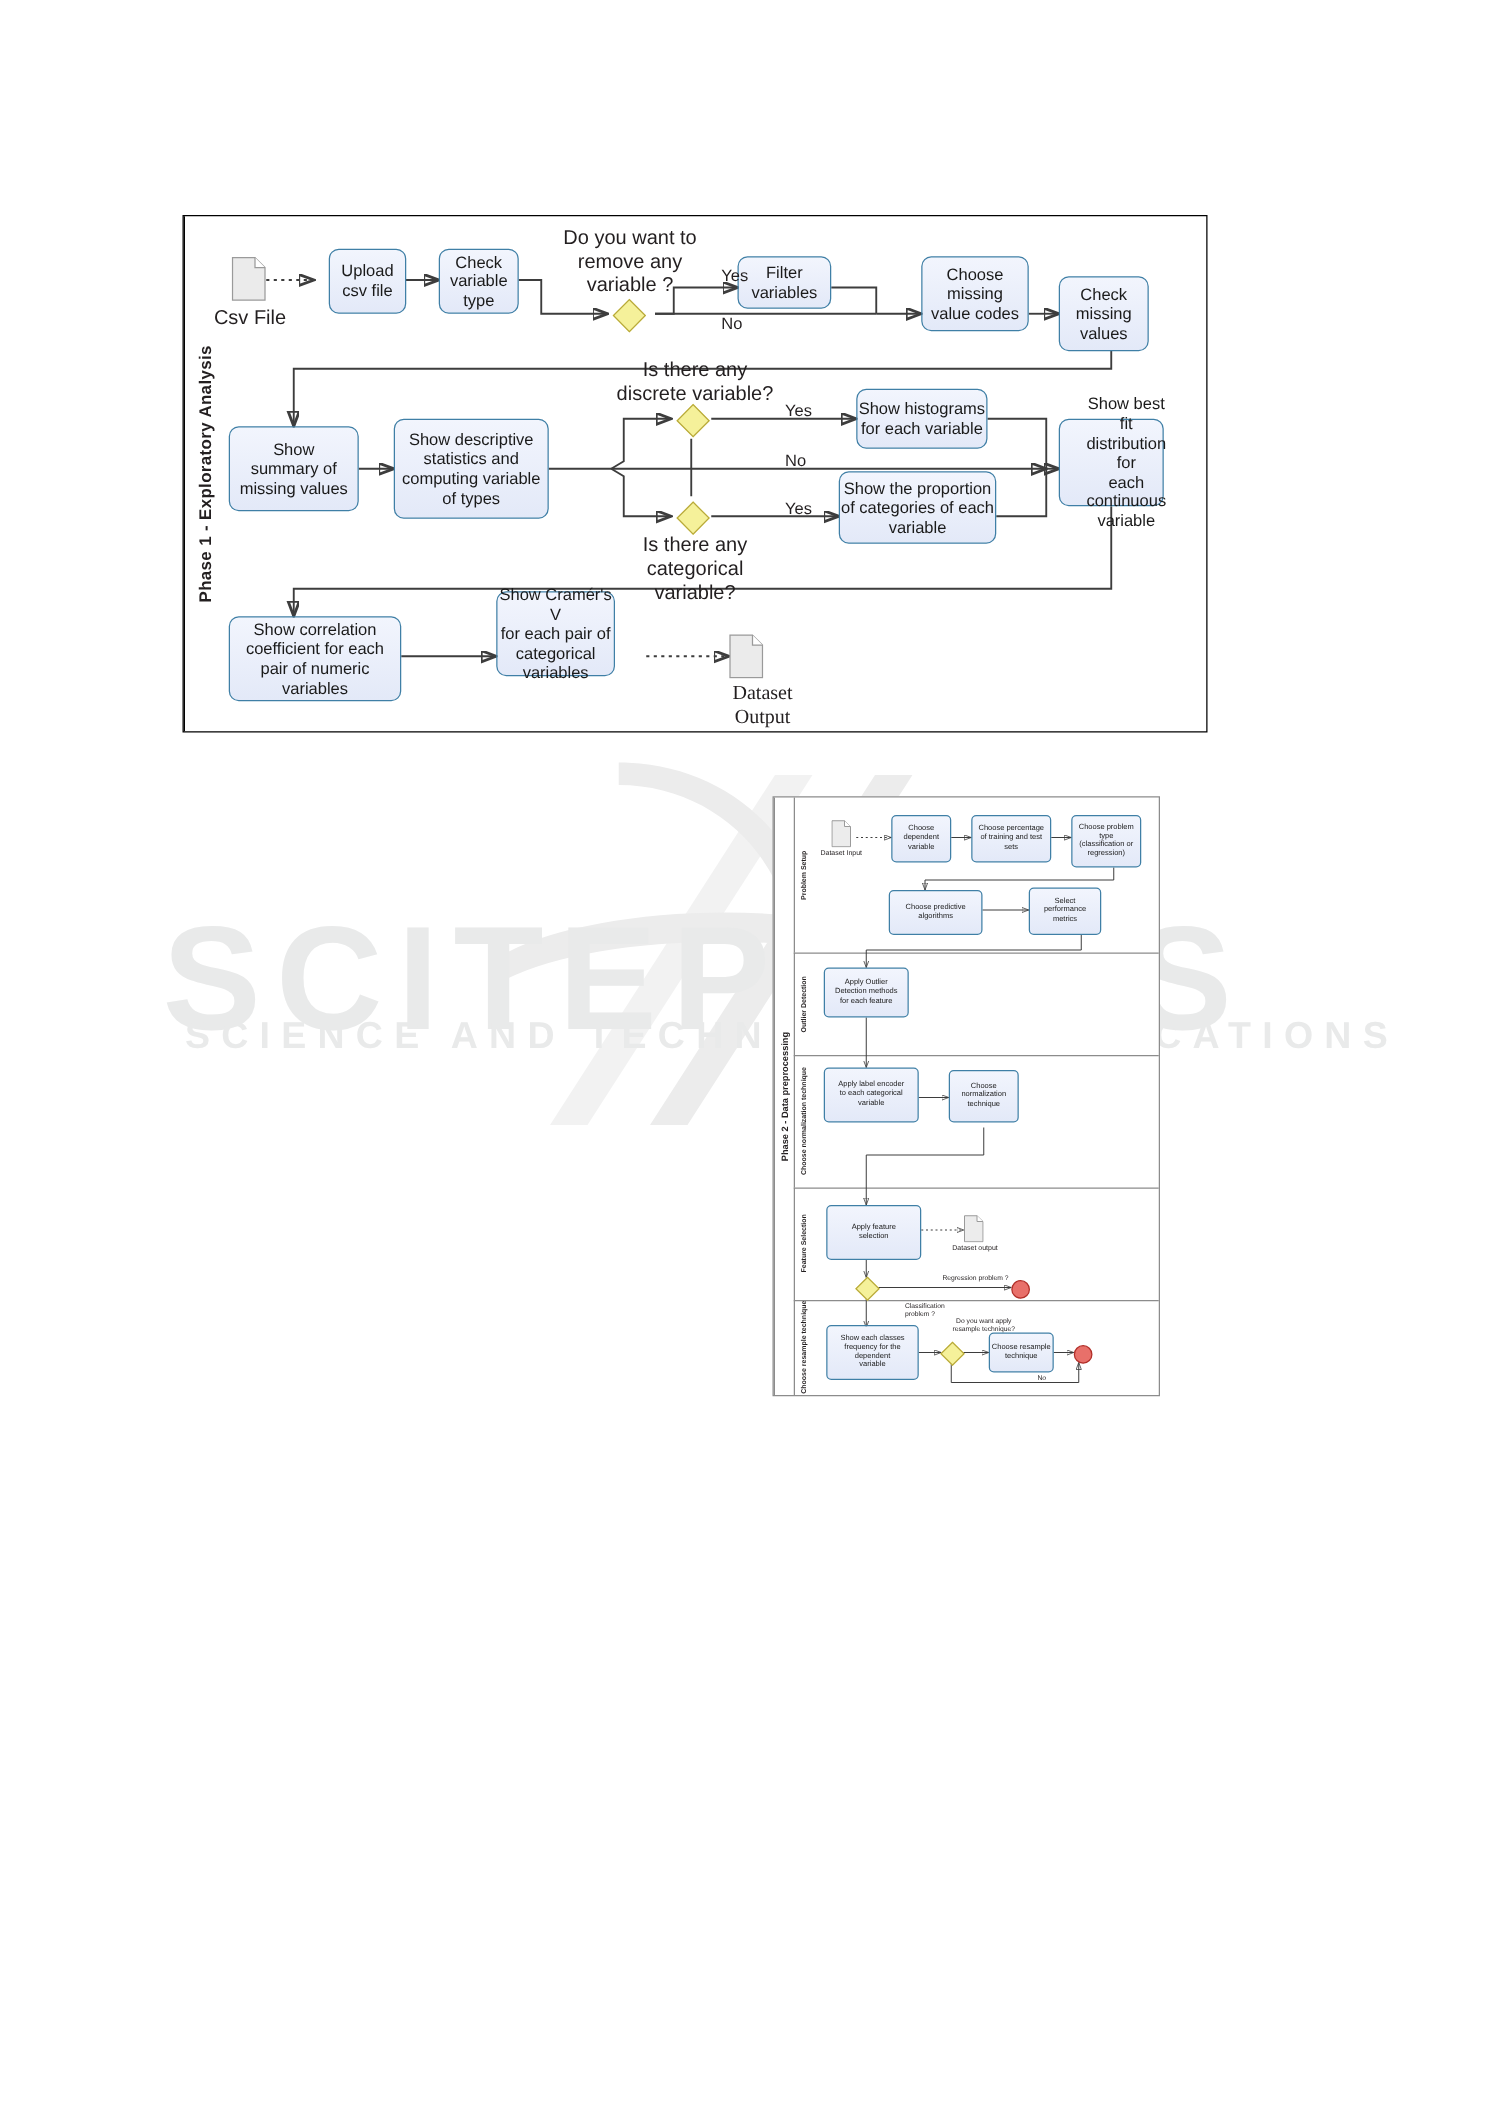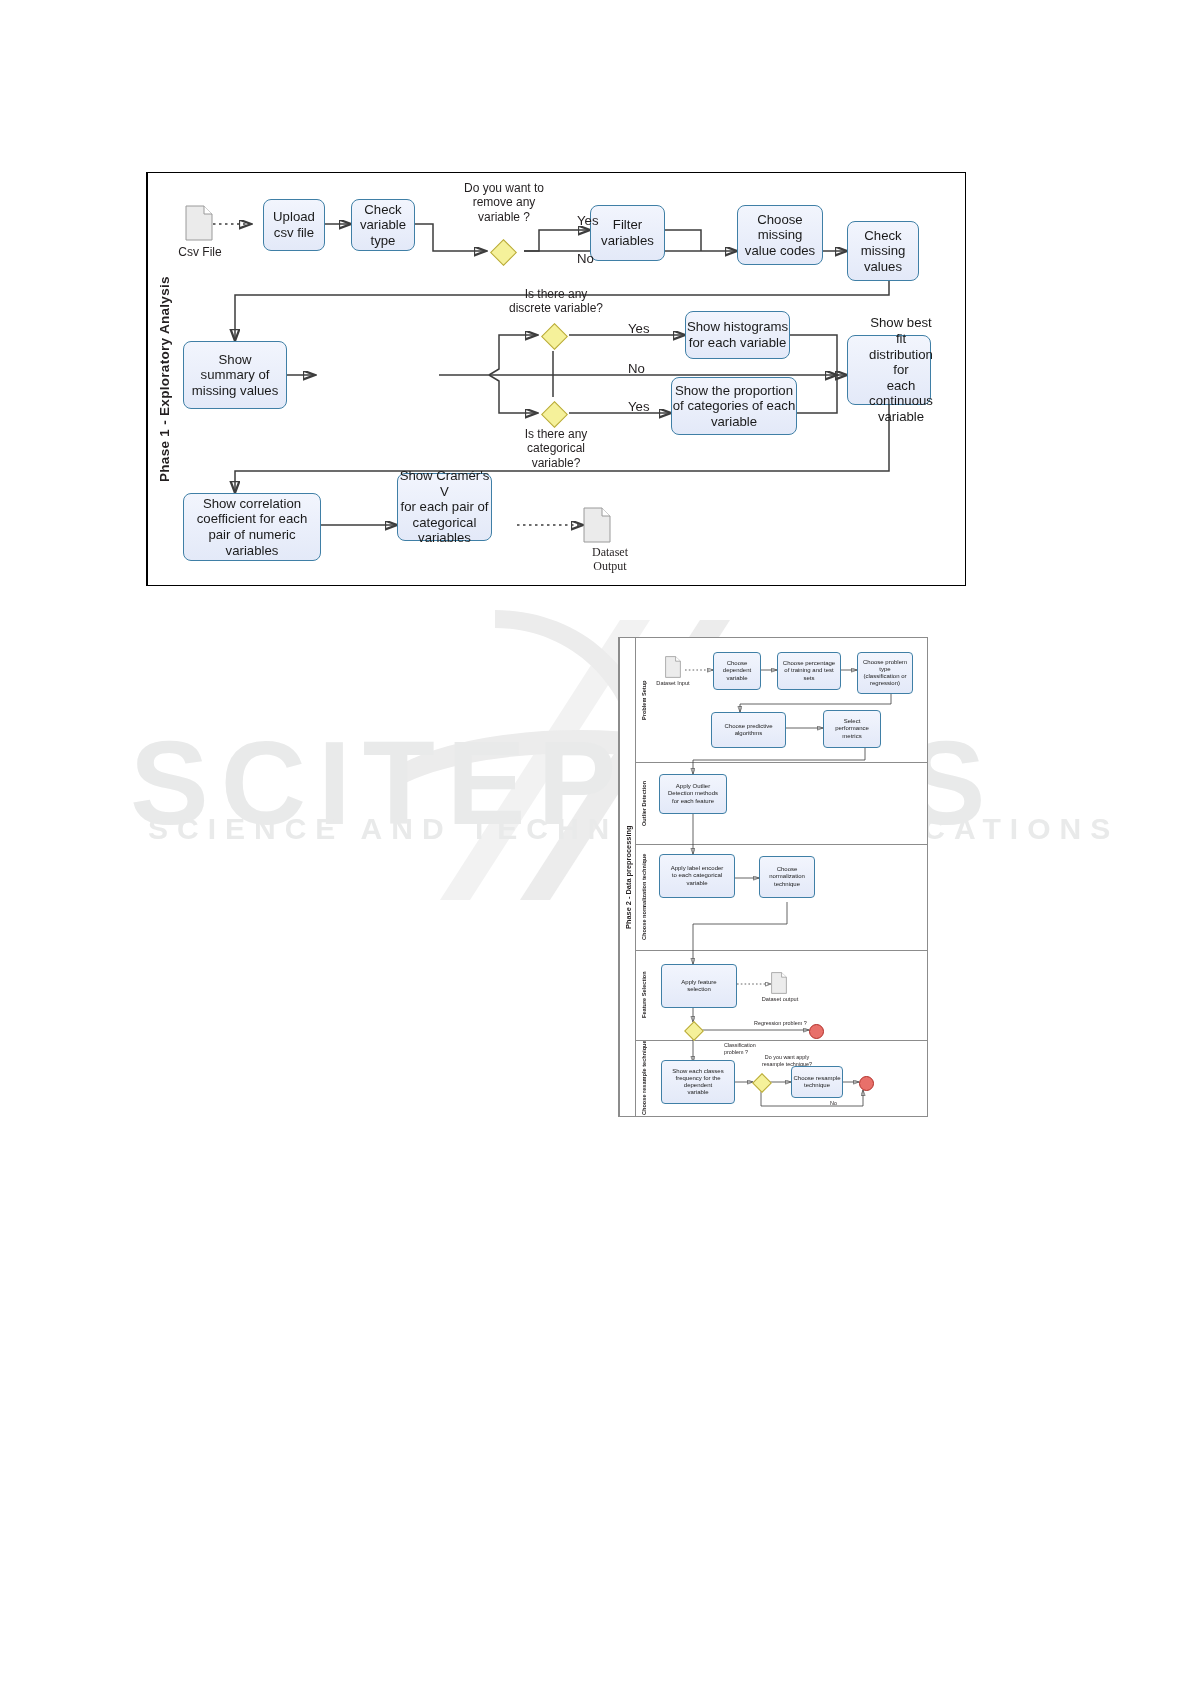--- a/index.html
+++ b/index.html
@@ -84,21 +84,21 @@
   }
   .d2 .gateway{border-width:.9px;}
 
   .endev{
     position:absolute;border-radius:50%;
     background:#e8706a;border:1.6px solid #b12e28;
   }
 
   .docshape{position:absolute;}
   .label{position:absolute;text-align:center;line-height:1.2;}
-  .d1 .label{font-size:12px;}
+  .d1 .label{font-size:16px;}
   .d2 .label{font-size:5.6px;}
   .flowlabel{position:absolute;font-size:13.2px;margin-left:25px;}
   .d2 .flowlabel{font-size:5.4px;}
 
   svg.wires{position:absolute;left:0;top:0;overflow:visible;pointer-events:none;}
   svg.wires line, svg.wires path, svg.wires polyline{fill:none;stroke:#3d3d3d;}
   .d1 svg.wires line,.d1 svg.wires path,.d1 svg.wires polyline{stroke-width:1.5;}
   .d2 svg.wires line,.d2 svg.wires path,.d2 svg.wires polyline{stroke-width:.8;}
 </style>
 </head>
@@ -179,39 +179,43 @@
       <path d="M1,1 L19,1 L27,9 L27,35 L1,35 Z" fill="#ebebeb" stroke="#9a9a9a" stroke-width="1"></path>
       <path d="M19,1 L19,9 L27,9" fill="#ffffff" stroke="#9a9a9a" stroke-width="1"></path>
     </svg>
   </div>
   <div class="label" style="left:18px;top:72px;width:70px;">Csv File</div>
 
   <div class="task" style="left: 104px; top: 26px; width: 62px; height: 52px; white-space: pre-line; margin-left: 12px;">Upload
 csv file</div>
   <div class="task" style="left: 204px; top: 26px; width: 64px; height: 52px; white-space: pre-line;">Check
 variable type</div>
-  <div class="task" style="left: 443px; top: 32px; width: 75px; height: 56px; white-space: pre-line;">Filter
+  <div class="task" style="left: 443px; top: 32px; width: 75px; height: 42px; white-space: pre-line;">Filter
 variables</div>
   <div class="task" style="left: 590px; top: 32px; width: 86px; height: 60px; white-space: pre-line;">Choose
 missing
 value codes</div>
   <div class="task" style="left: 700px; top: 48px; width: 72px; height: 60px; white-space: pre-line;">Check
 missing
 values</div>
 
   <div class="gateway" style="left:347px;top:70px;width:17px;height:17px;"></div>
   <div class="label" style="left:298px;top:8px;width:118px;white-space:pre-line;">Do you want to
 remove any
 variable ?</div>
   <div class="flowlabel" style="left:405px;top:40px;">Yes</div>
   <div class="flowlabel" style="left:405px;top:78px;">No</div>
 
   <div class="task" style="left: 36px; top: 168px; width: 104px; height: 68px; white-space: pre-line;">Show
 summary of
 missing values</div>
+  <div class="task" style="left: 168px; top: 162px; width: 124px; height: 80px; white-space: pre-line;">Show descriptive
+statistics and
+computing variable
+of types</div>
   <div class="task" style="left: 538px; top: 138px; width: 105px; height: 48px; white-space: pre-line;">Show histograms
 for each variable</div>
   <div class="task" style="left: 524px; top: 204px; width: 126px; height: 58px; white-space: pre-line;">Show the proportion
 of categories of each
 variable</div>
   <div class="task" style="left: 700px; top: 162px; width: 84px; height: 70px; white-space: pre-line; padding-left: 24px;">Show best fit
 distribution for
 each continuous
 variable</div>
 

